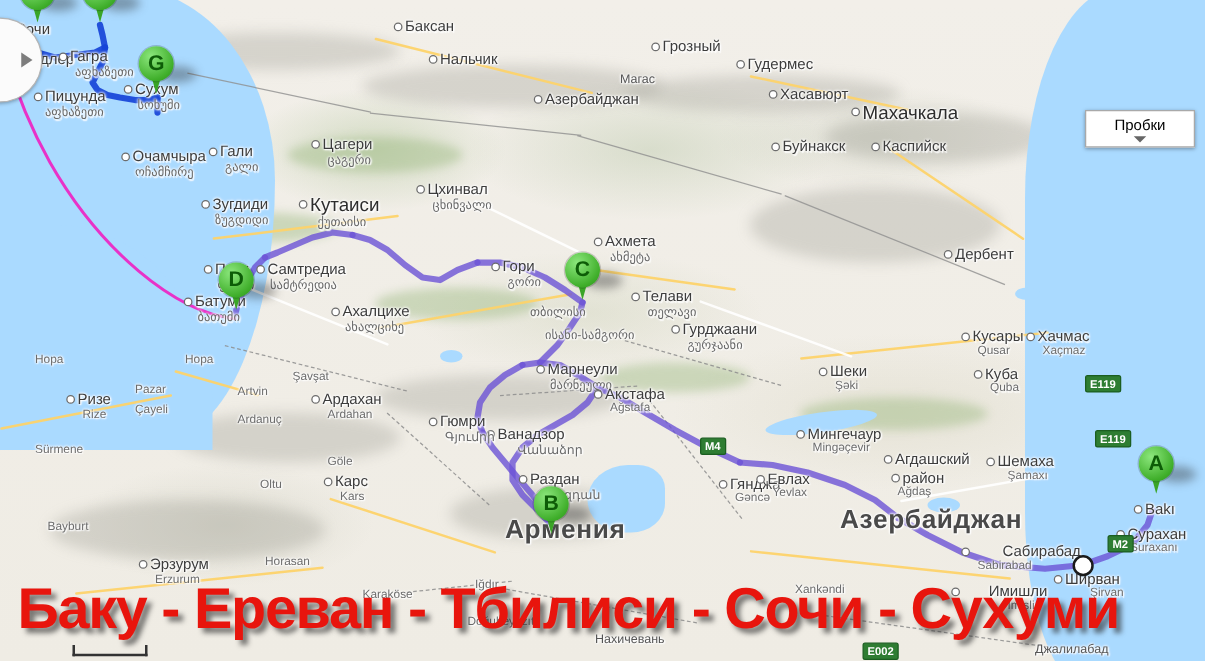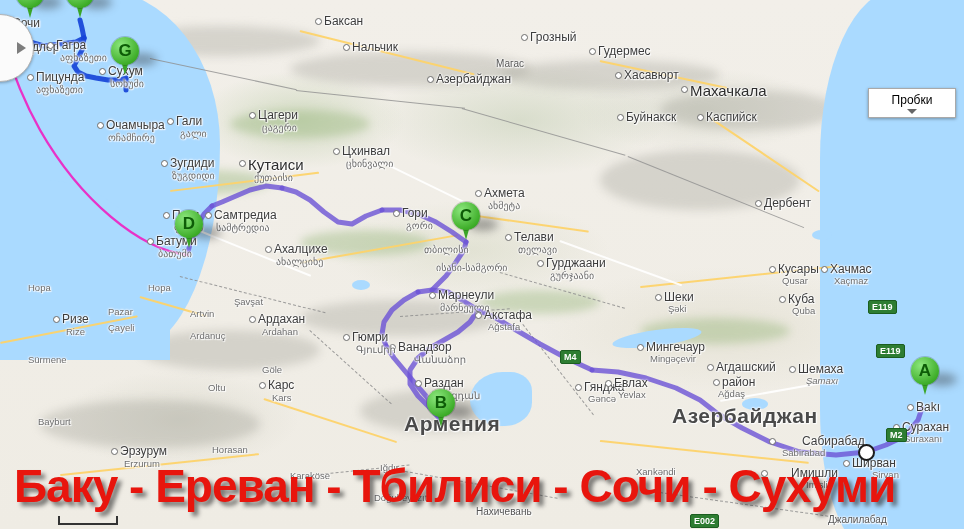--- a/index.html
+++ b/index.html
@@ -345,21 +345,21 @@
       <div class="place p-mid" style="left: 646px; top: 340px;">Мингечаур</div>
       <div class="dot" style="left: 640px; top: 347px;"></div>
       <div class="place p-lat" style="left: 650px; top: 353px;">Mingəçevir</div>
       <div class="place p-mid" style="left: 716px; top: 360px;">Агдашский</div>
       <div class="dot" style="left: 710px; top: 367px;"></div>
       <div class="place p-mid" style="left: 722px; top: 375px;">район</div>
       <div class="dot" style="left: 716px; top: 382px;"></div>
       <div class="place p-lat" style="left: 718px; top: 388px;">Ağdaş</div>
       <div class="place p-mid" style="left: 798px; top: 362px;">Шемаха</div>
       <div class="dot" style="left: 792px; top: 369px;"></div>
-      <div class="place p-lat" style="left: 806px; top: 375px; font-style: italic;">Şamaxı</div>
+      <div class="place p-lat" style="left: 806px; top: 375px;">Şamaxı</div>
       <div class="place p-country" style="left: 672px; top: 404px;">Азербайджан</div>
       <div class="place p-mid" style="left: 778px; top: 434px; margin-left: 24px;">Сабирабад</div>
       <div class="dot" style="left: 772px; top: 441px;"></div>
       <div class="place p-lat" style="left: 782px; top: 447px;">Sabirabad</div>
       <div class="place p-mid" style="left: 770px; top: 466px; margin-left: 21px;">Имишли</div>
       <div class="dot" style="left: 764px; top: 473px;"></div>
       <div class="place p-lat" style="left: 774px; top: 479px; padding-left: 32px;">İmişli</div>
       <div class="place p-mid" style="left: 852px; top: 456px;">Ширван</div>
       <div class="dot" style="left: 846px; top: 463px;"></div>
       <div class="place p-lat" style="left: 856px; top: 469px; padding-left: 16px;">Şirvan</div>

